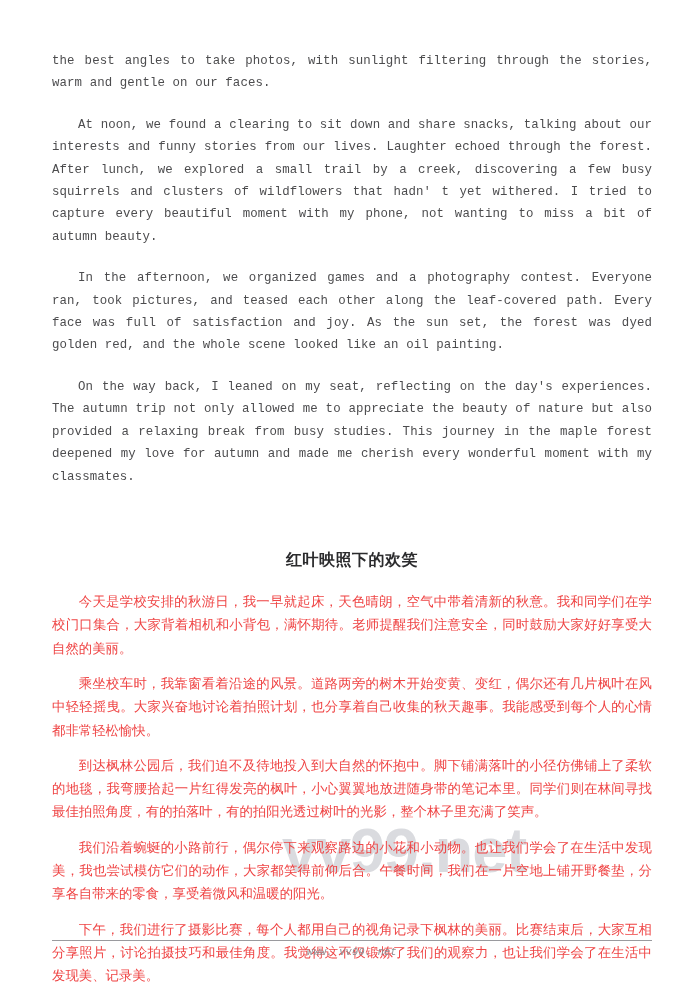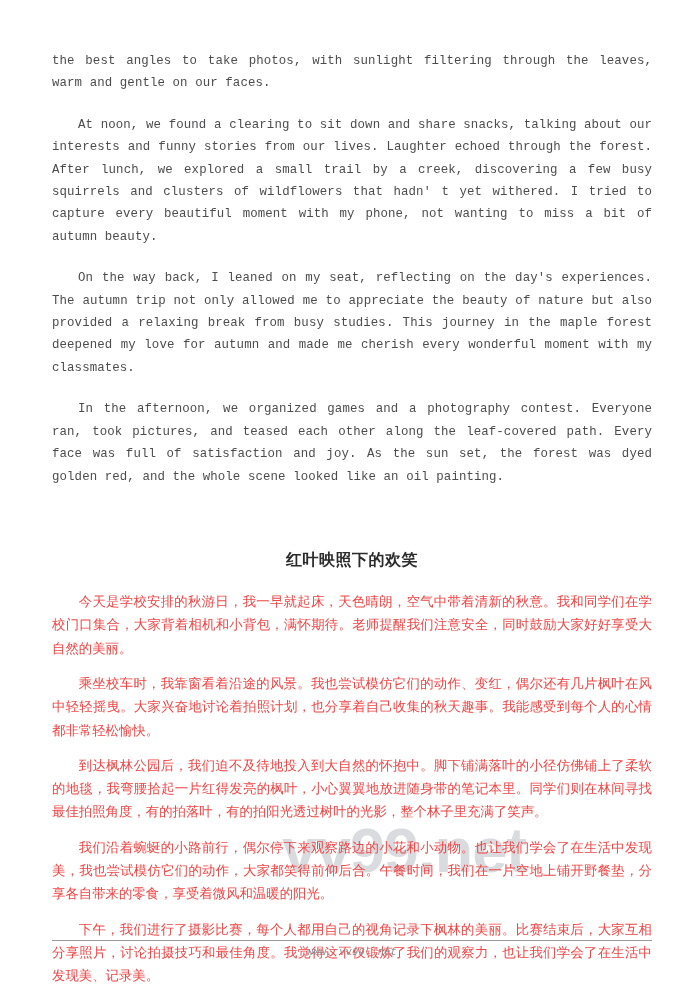--- a/index.html
+++ b/index.html
@@ -119,31 +119,31 @@
 </head>
 <body>
 
 <div class="page">
 
   <div class="watermark">vv99.net</div>
 
   <div class="content">
 
     <div class="en-block">
-      <p class="en">the best angles to take photos, with sunlight filtering through the leaves, warm and gentle on our faces.</p>
+      <p class="en">the best angles to take photos, with sunlight filtering through the stories, warm and gentle on our faces.</p>
       <p class="en indent">At noon, we found a clearing to sit down and share snacks, talking about our interests and funny stories from our lives. Laughter echoed through the forest. After lunch, we explored a small trail by a creek, discovering a few busy squirrels and clusters of wildflowers that hadn' t yet withered. I tried to capture every beautiful moment with my phone, not wanting to miss a bit of autumn beauty.</p>
+      <p class="en indent">In the afternoon, we organized games and a photography contest. Everyone ran, took pictures, and teased each other along the leaf-covered path. Every face was full of satisfaction and joy. As the sun set, the forest was dyed golden red, and the whole scene looked like an oil painting.</p>
       <p class="en indent">On the way back, I leaned on my seat, reflecting on the day's experiences. The autumn trip not only allowed me to appreciate the beauty of nature but also provided a relaxing break from busy studies. This journey in the maple forest deepened my love for autumn and made me cherish every wonderful moment with my classmates.</p>
-      <p class="en indent">In the afternoon, we organized games and a photography contest. Everyone ran, took pictures, and teased each other along the leaf-covered path. Every face was full of satisfaction and joy. As the sun set, the forest was dyed golden red, and the whole scene looked like an oil painting.</p>
     </div>
 
     <h1 class="cn-title">红叶映照下的欢笑</h1>
 
     <div class="cn-block">
       <p class="cn">今天是学校安排的秋游日，我一早就起床，天色晴朗，空气中带着清新的秋意。我和同学们在学校门口集合，大家背着相机和小背包，满怀期待。老师提醒我们注意安全，同时鼓励大家好好享受大自然的美丽。</p>
-      <p class="cn">乘坐校车时，我靠窗看着沿途的风景。我也尝试模仿它们的动作、变红，偶尔还有几片枫叶在风中轻轻摇曳。大家兴奋地讨论着拍照计划，也分享着自己收集的秋天趣事。我能感受到每个人的心情都非常轻松愉快。</p>
+      <p class="cn">乘坐校车时，我靠窗看着沿途的风景。道路两旁的树木开始变黄、变红，偶尔还有几片枫叶在风中轻轻摇曳。大家兴奋地讨论着拍照计划，也分享着自己收集的秋天趣事。我能感受到每个人的心情都非常轻松愉快。</p>
       <p class="cn">到达枫林公园后，我们迫不及待地投入到大自然的怀抱中。脚下铺满落叶的小径仿佛铺上了柔软的地毯，我弯腰拾起一片红得发亮的枫叶，小心翼翼地放进随身带的笔记本里。同学们则在林间寻找最佳拍照角度，有的拍落叶，有的拍阳光透过树叶的光影，整个林子里充满了笑声。</p>
       <p class="cn">我们沿着蜿蜒的小路前行，偶尔停下来观察路边的小花和小动物。也让我们学会了在生活中发现美，我也尝试模仿它们的动作，大家都笑得前仰后合。午餐时间，我们在一片空地上铺开野餐垫，分享各自带来的零食，享受着微风和温暖的阳光。</p>
       <p class="cn">下午，我们进行了摄影比赛，每个人都用自己的视角记录下枫林的美丽。比赛结束后，大家互相分享照片，讨论拍摄技巧和最佳角度。我觉得这不仅锻炼了我们的观察力，也让我们学会了在生活中发现美、记录美。</p>
 
     </div>
 
   </div>
 
   <div class="footer">
     <div class="footer-rule"></div>

